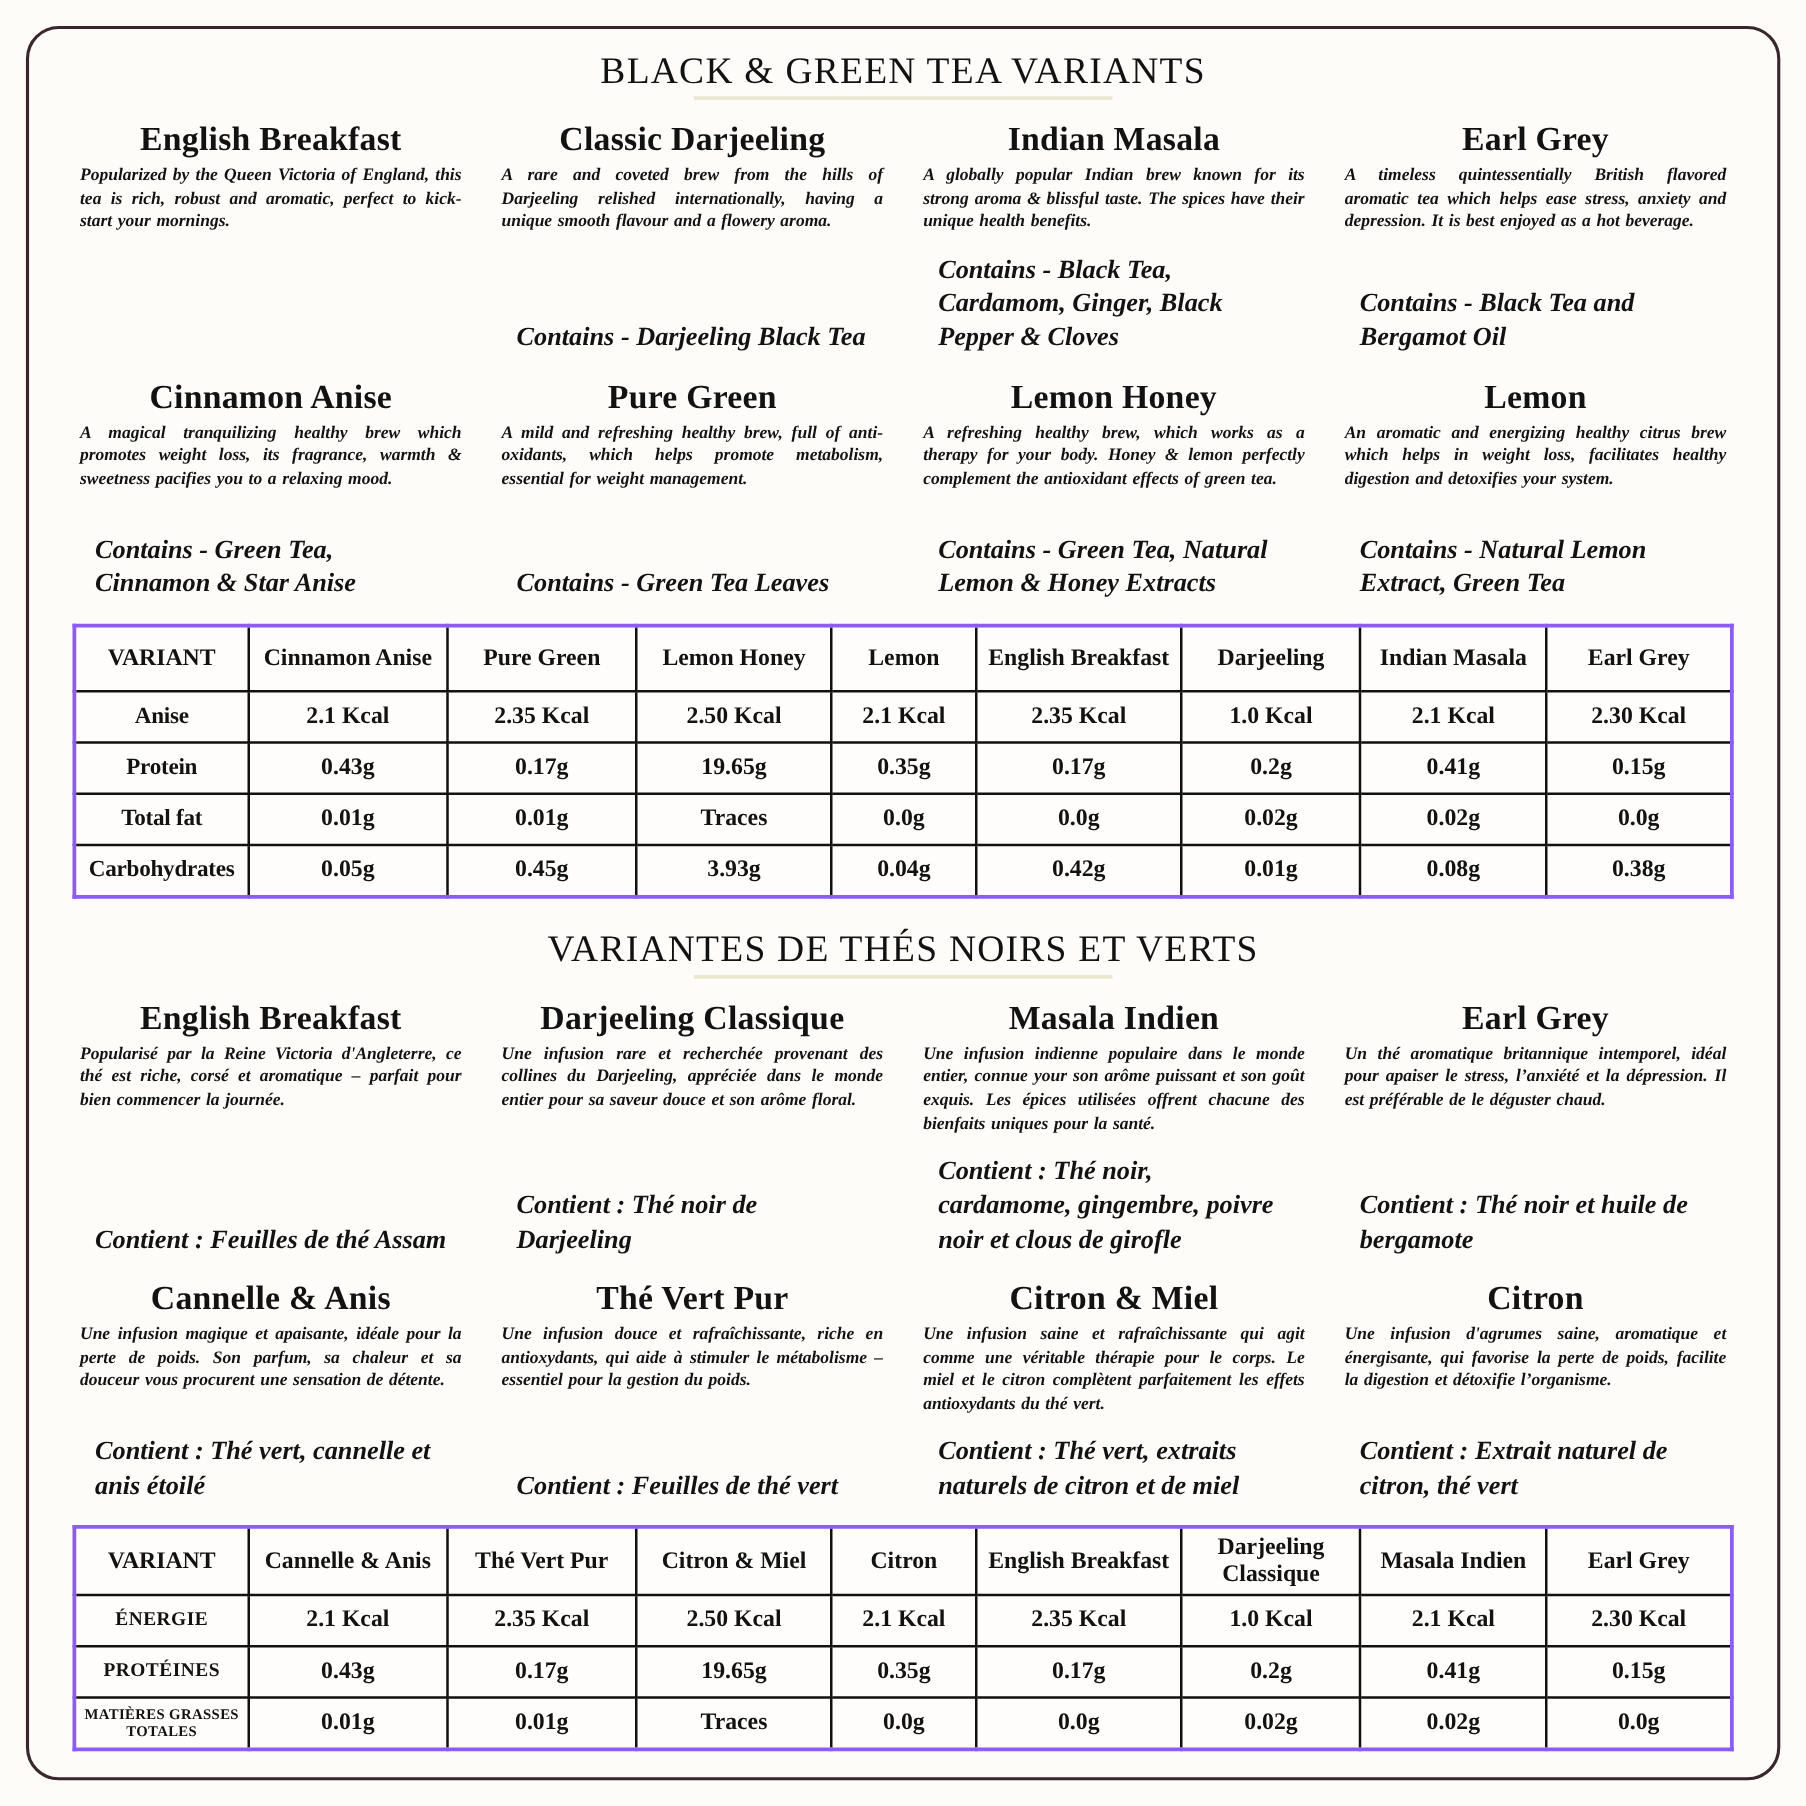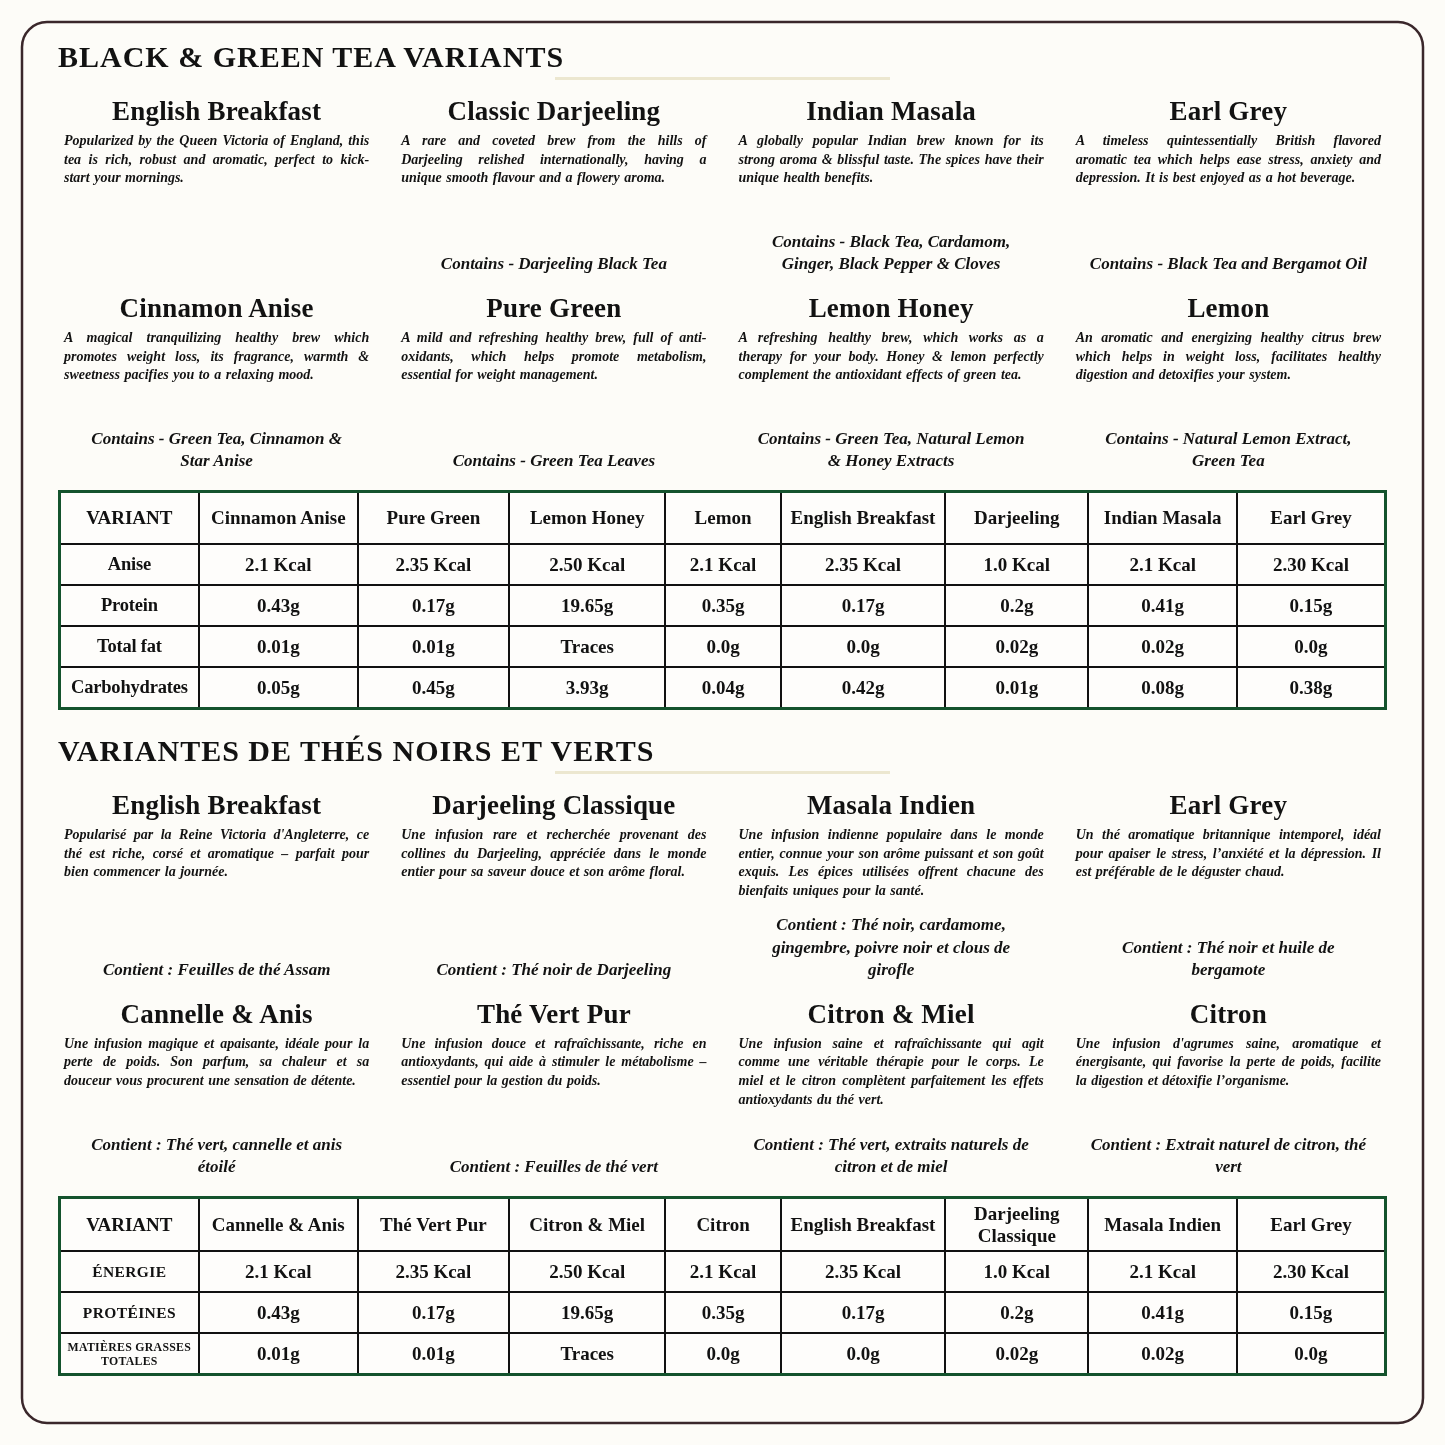--- a/index.html
+++ b/index.html
@@ -8,47 +8,47 @@
     background:#fdfcf8;
     font-family:"Liberation Serif","DejaVu Serif",serif;
     color:#121212;
     position:relative;
     overflow:hidden;
   }
   .frame-svg { position:absolute; inset:0; pointer-events:none; }
   .content { position:absolute; left:58px; right:58px; top:30px; }
 
   .sec-title {
-    text-align:left; font-size:30px; font-weight:bold;
+    text-align:center; font-size:30px; font-weight:normal;
     letter-spacing:1px; margin:10px 0 3px;
   }
   .title-rule { width:335px; height:3px; margin:3px auto 12px; }
 
   .grid {
     display:grid; grid-template-columns:repeat(4,1fr);
     column-gap:32px; row-gap:4px; padding:0 6px;
   }
   .card { display:flex; flex-direction:column; min-height:193px; }
   .card h2 {
     text-align:center; font-size:27px; font-weight:bold;
     margin:4px 0 5px; letter-spacing:0.2px;
   }
   .desc {
     margin:0; font-size:14px; font-style:italic; font-weight:bold;
     text-align:justify; line-height:1.33; word-spacing:1px;
   }
   .contains {
     margin:0 0 10px; margin-top:auto; padding:14px 12px 0;
-    font-size:17px; font-style:italic; font-weight:bold;
-    text-align:center; line-height:1.3;
+    font-size:21px; font-style:italic; font-weight:bold;
+    line-height:1.3;
   }
 
   table.nutri {
     width:100%; border-collapse:collapse; table-layout:fixed;
-    margin-top:8px; border:3px solid #14532d;
+    margin-top:8px; border:3px solid #8b5cf6;
   }
   table.nutri th, table.nutri td {
     border:2.5px solid #111; text-align:center; vertical-align:middle;
     padding:4px 2px; font-weight:bold; background:#fefdfb;
   }
   table.nutri thead th { font-size:19px; height:42px; line-height:1.15; }
   table.nutri tbody td { font-size:19px; height:31px;text-align:center; }
   table.nutri tbody th { font-size:18.5px; letter-spacing:-0.2px; }
   table.nutri.fr tbody th { font-size:15.5px; letter-spacing:0.4px; }
   table.nutri.fr tbody tr.small th { font-size:11.8px; line-height:1.2; letter-spacing:0.3px; }

